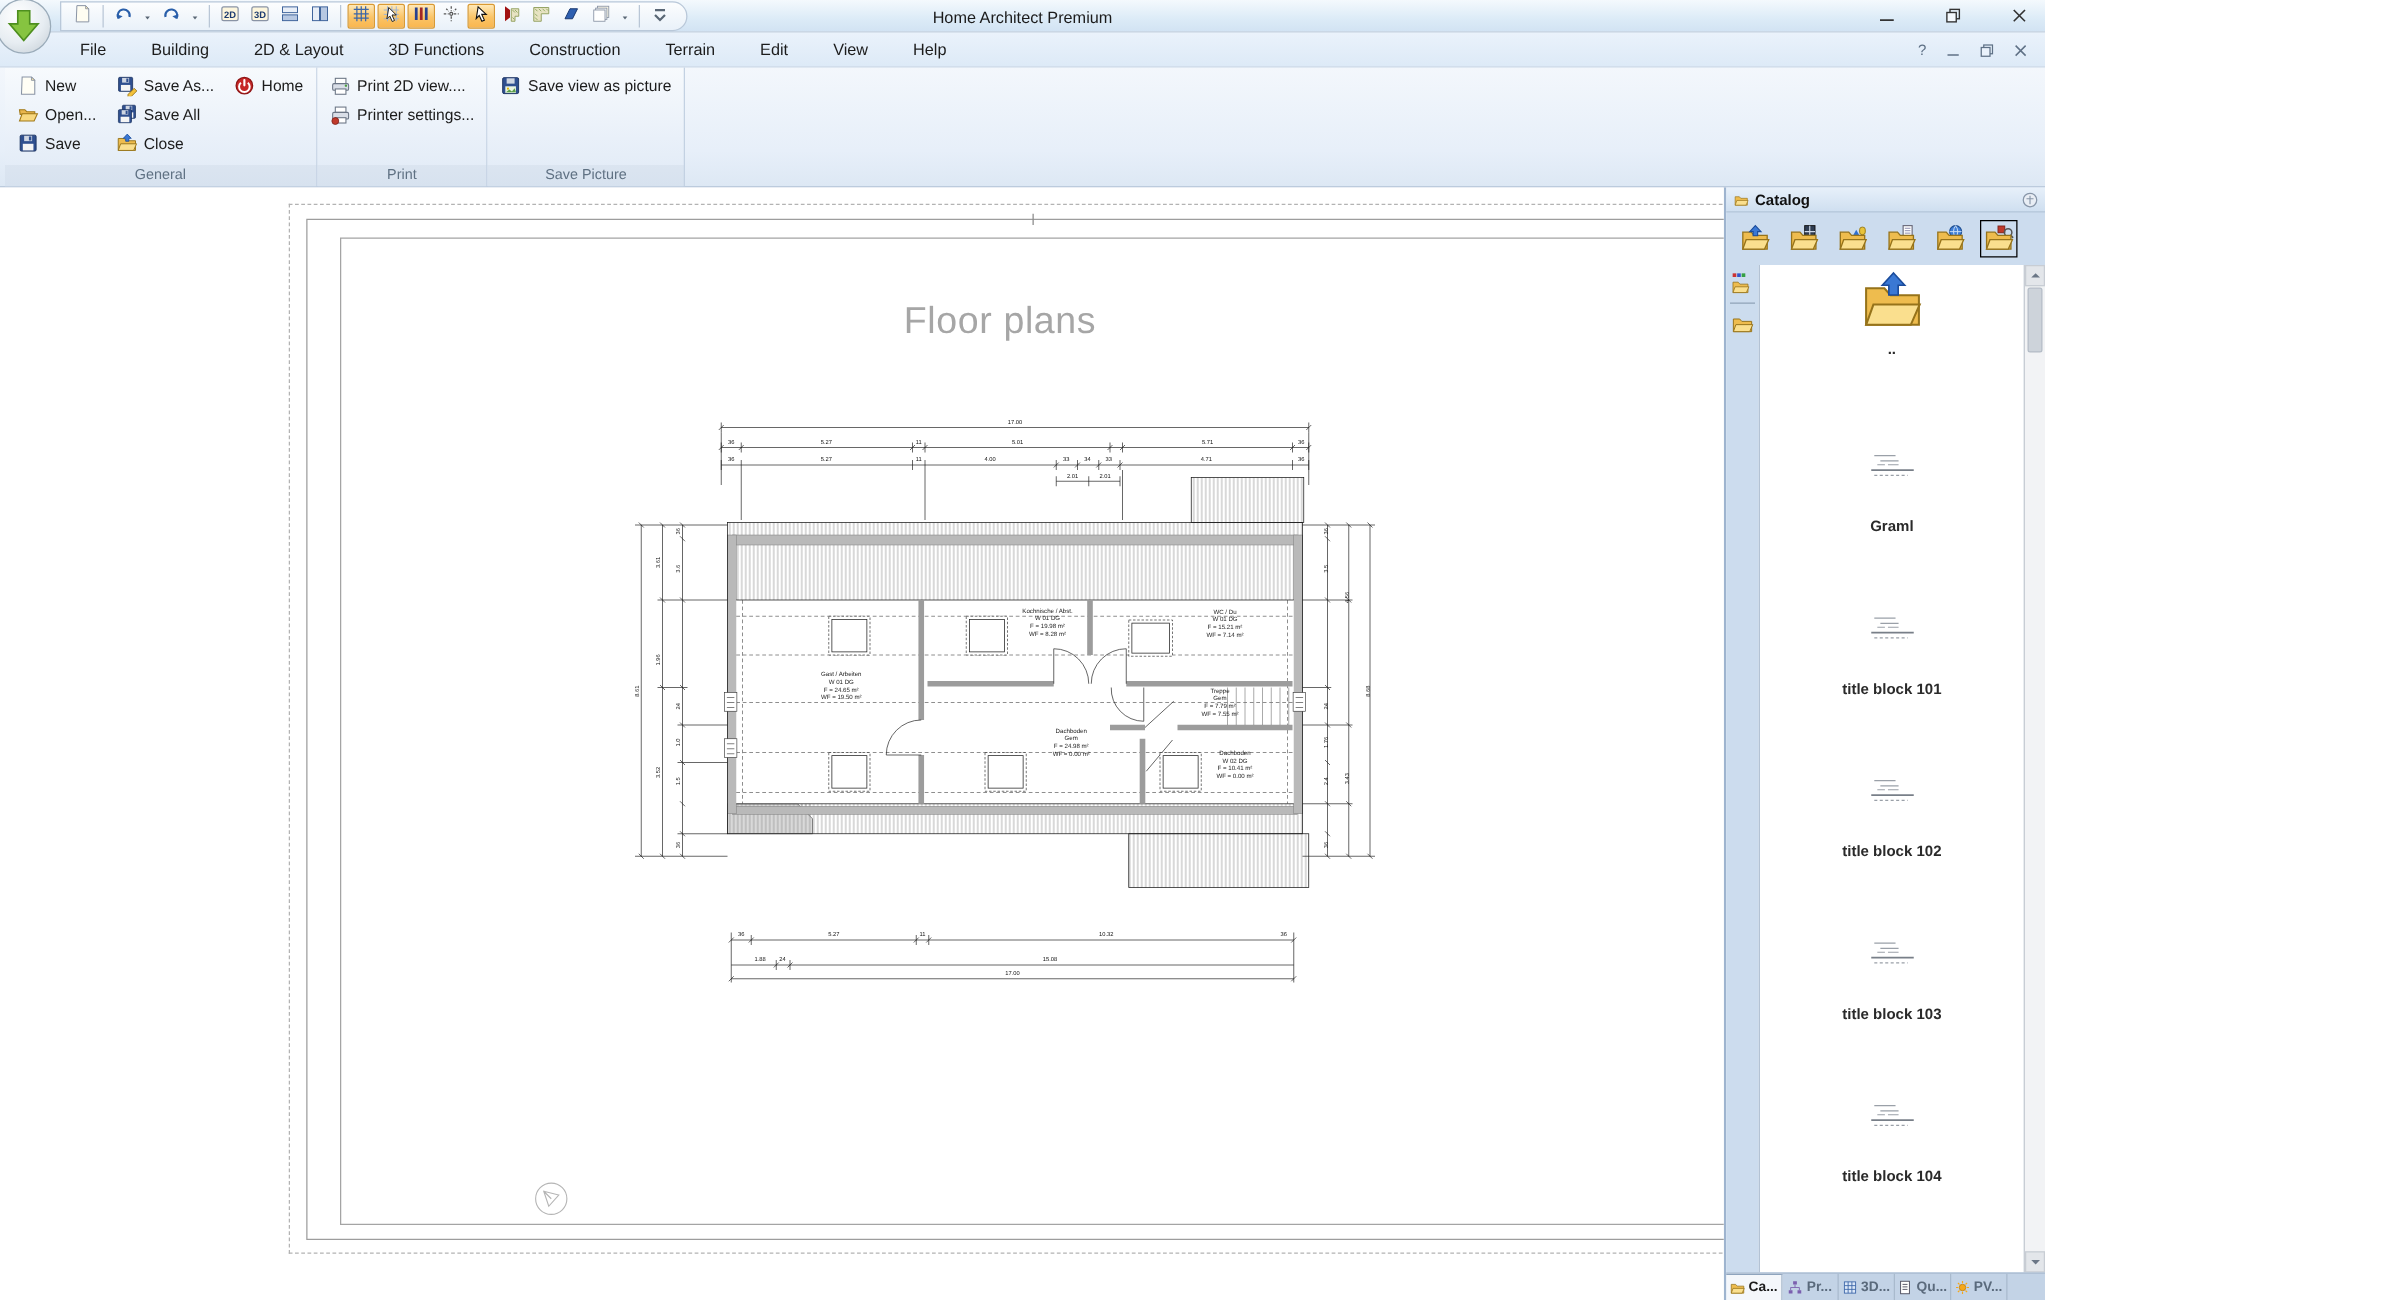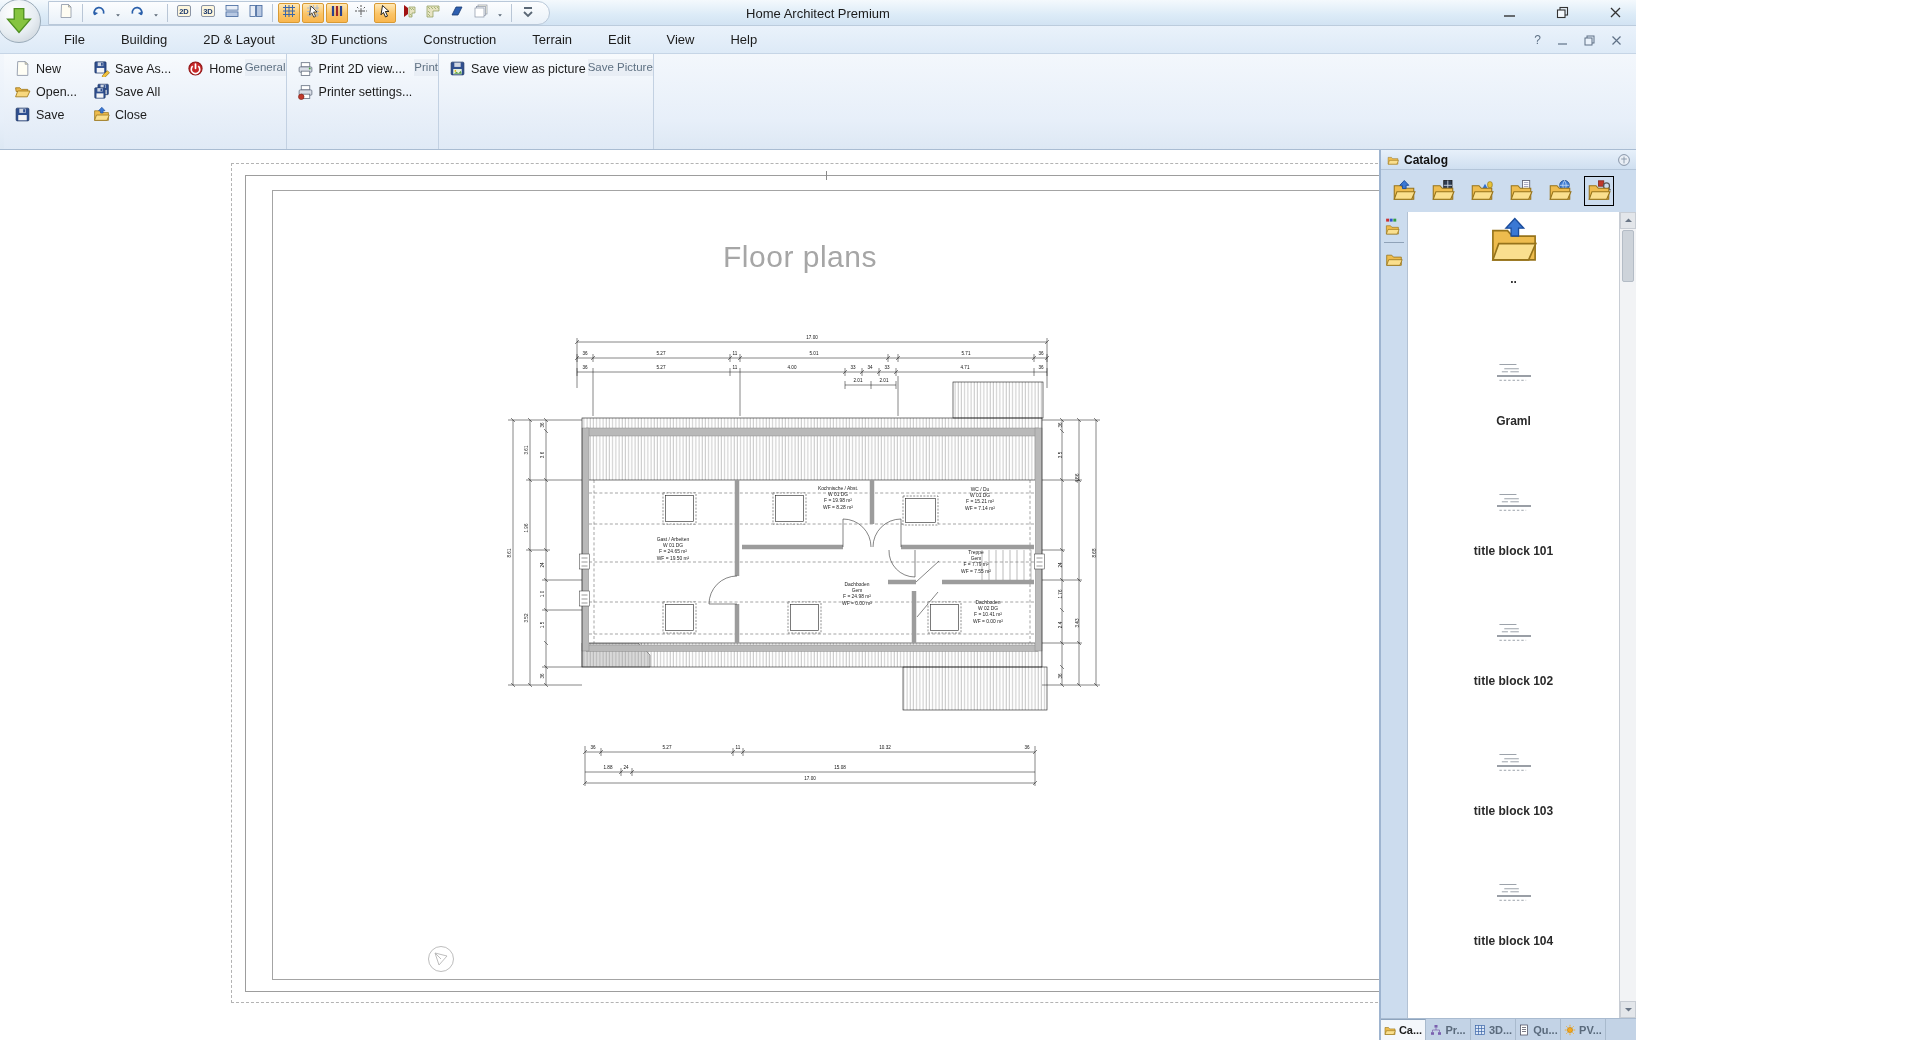--- a/index.html
+++ b/index.html
@@ -32,21 +32,21 @@
   .menubar { height:28px; flex:0 0 28px; display:flex; align-items:center; padding-left:46px;
     background:linear-gradient(#eaf2fb,#ddeaf7); border-bottom:1px solid #c6d5e6; position:relative; z-index:20;}
   .menu-item { padding:0 18px; font-size:13px; color:#1c1c1c; height:28px; display:flex; align-items:center; }
   .mdi-ctrls { position:absolute; right:14px; top:0; height:28px; display:flex; align-items:center; gap:16px; }
   .mdi-ctrls span { font-size:12px; color:#5f7186; }
   .mdi-ctrls svg { width:11px; height:11px; }
 
   
   .ribbon { height:96px; flex:0 0 96px; background:linear-gradient(#f3f7fc,#e7eff9 70%,#dde8f4);
     border-bottom:1px solid #a9bcd2; display:flex; align-items:stretch; padding-left:4px; }
-  .rib-group { display:flex; flex-direction:row; border-right:1px solid #c3d1e2; padding:3px 4px 0 4px;
+  .rib-group { display:flex; flex-direction:column; border-right:1px solid #c3d1e2; padding:3px 4px 0 4px;
     background:linear-gradient(#f7fafd,#e9f0f9 60%,#e0eaf6); }
   .rib-cols { display:flex; flex:1; gap:4px; }
   .rib-col { display:flex; flex-direction:column; }
   .rib-item { display:flex; align-items:center; gap:5px; height:23px; padding:0 6px; font-size:12.5px;
     color:#1c1c1c; white-space:nowrap; border-radius:2px; }
   .rib-ico { width:17px; height:17px; flex:0 0 17px; }
   .rib-ico svg { width:100%; height:100%; }
   .rib-cap { height:17px; text-align:center; font-size:11.5px; color:#5f7183;
     background:rgba(90,110,140,.06); margin:2px -4px 0 -4px; line-height:16px; }
 

